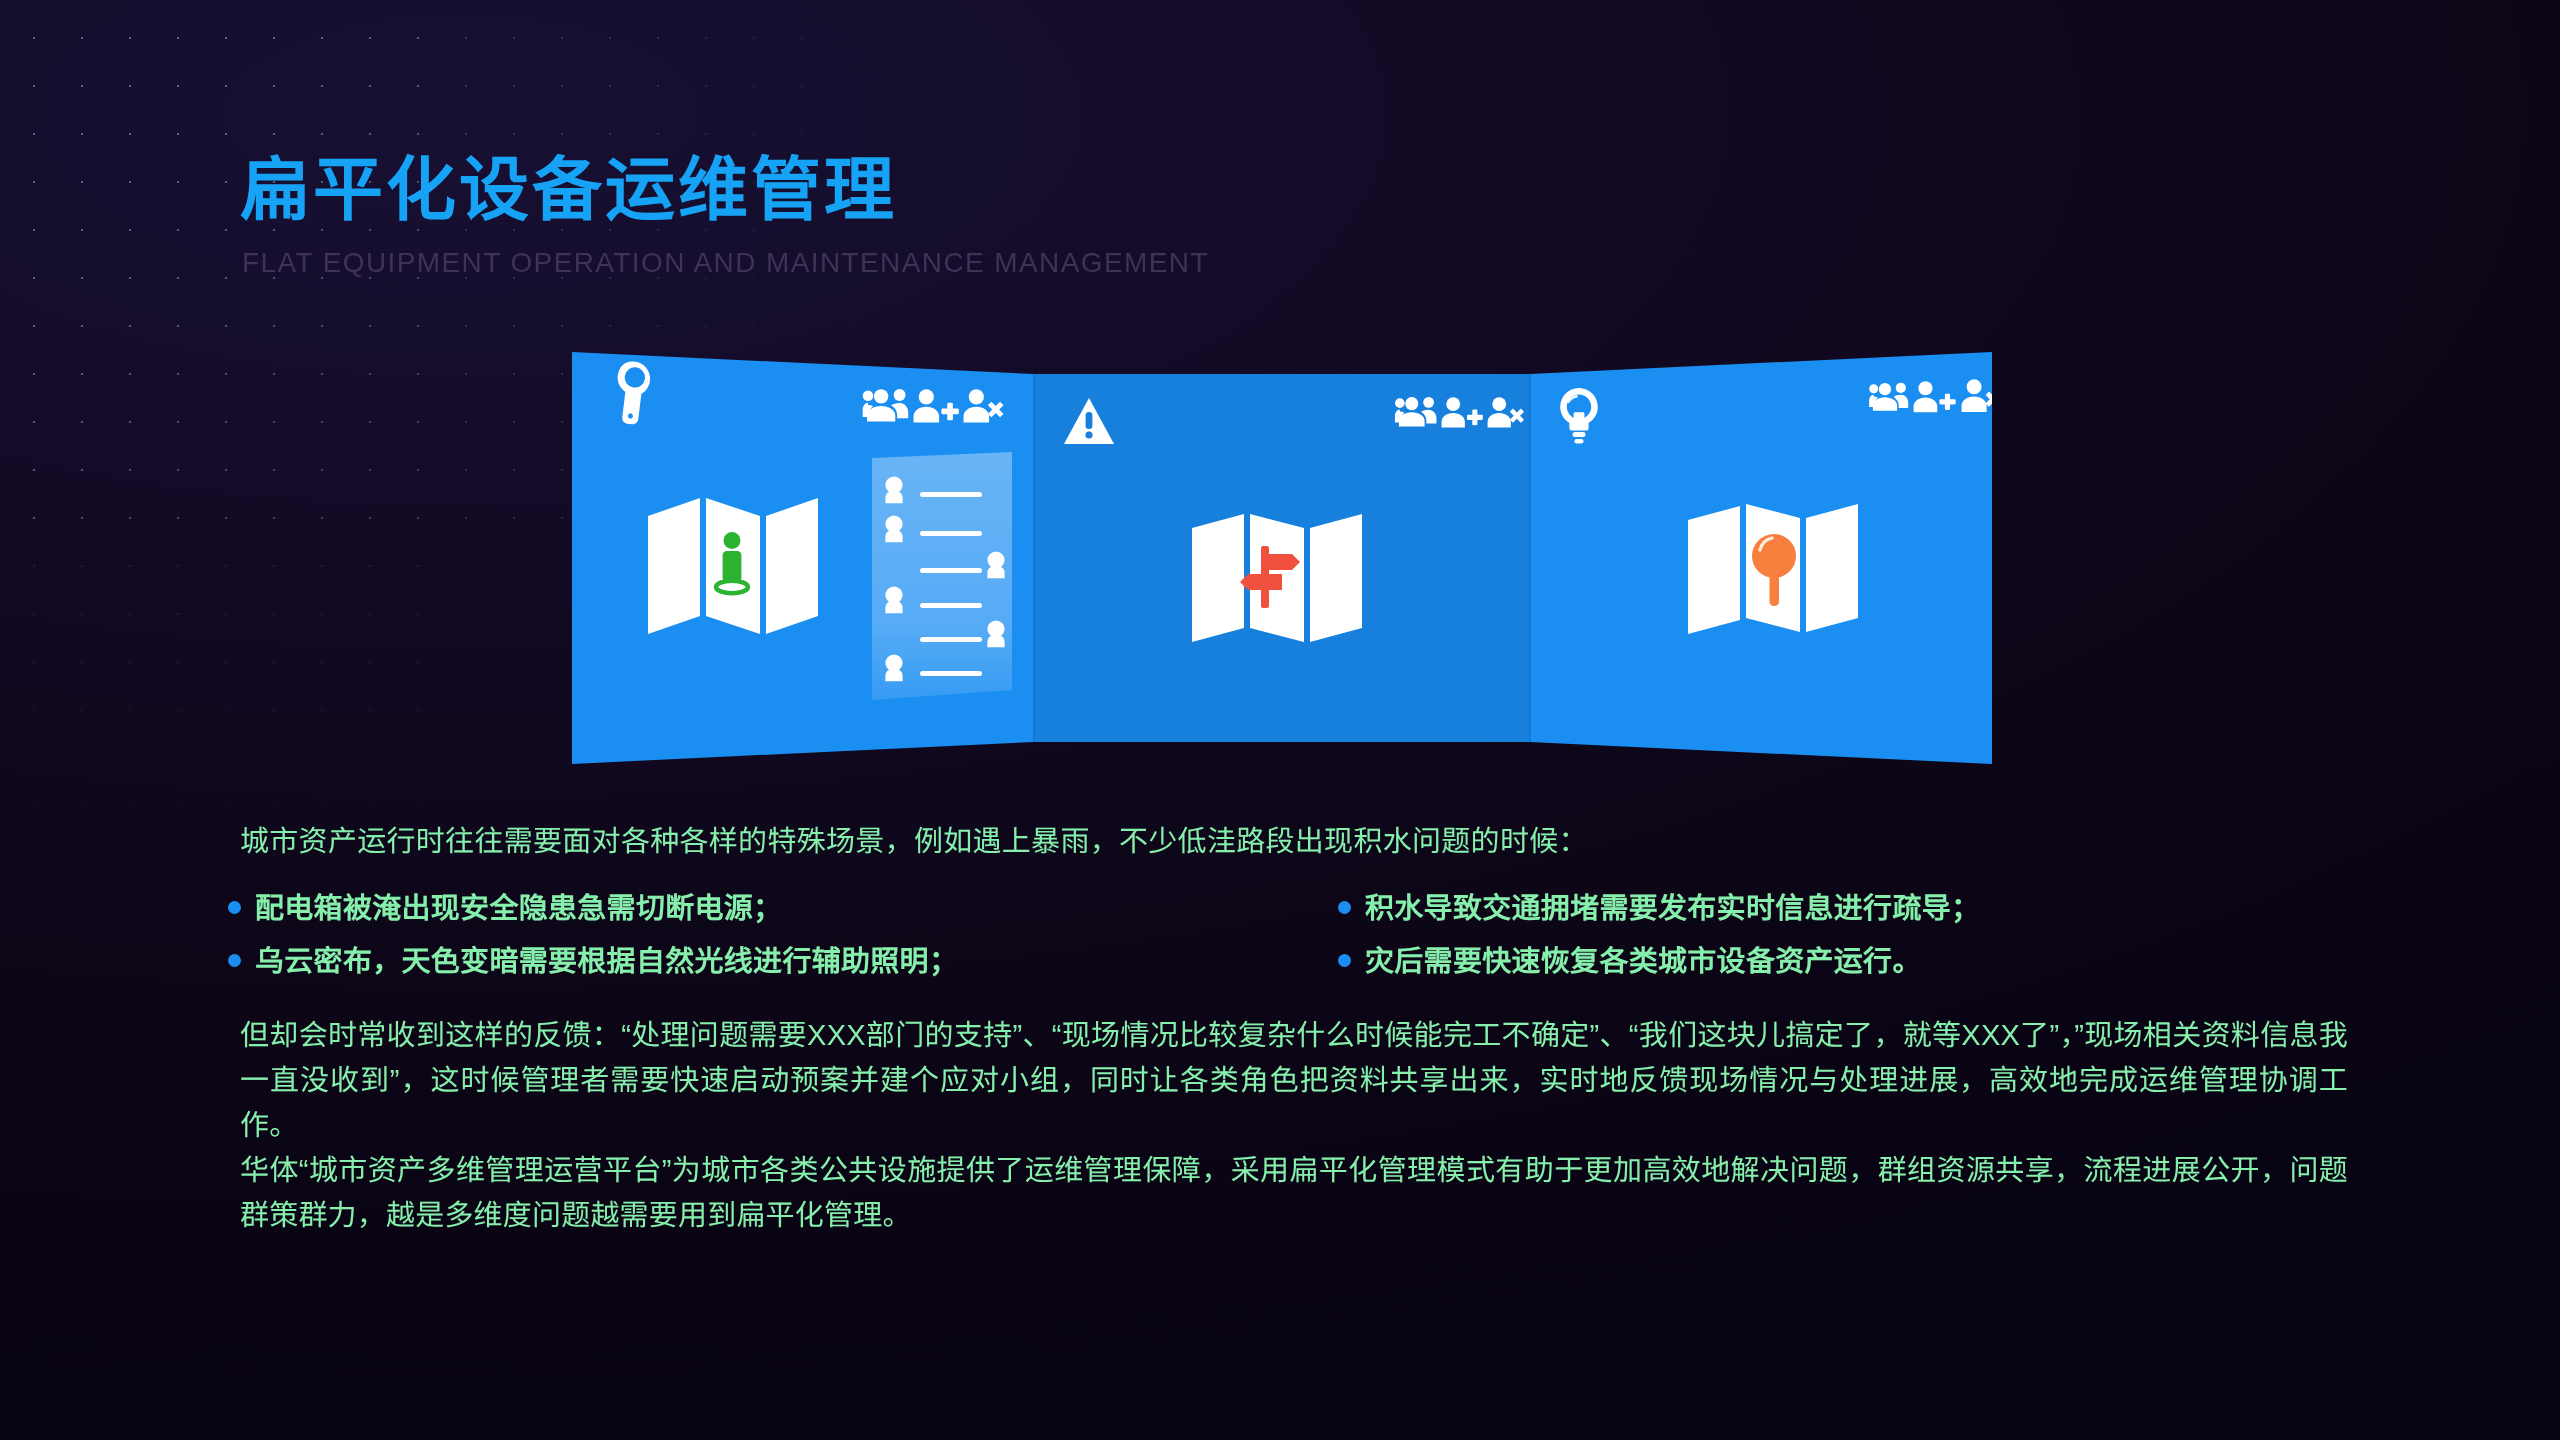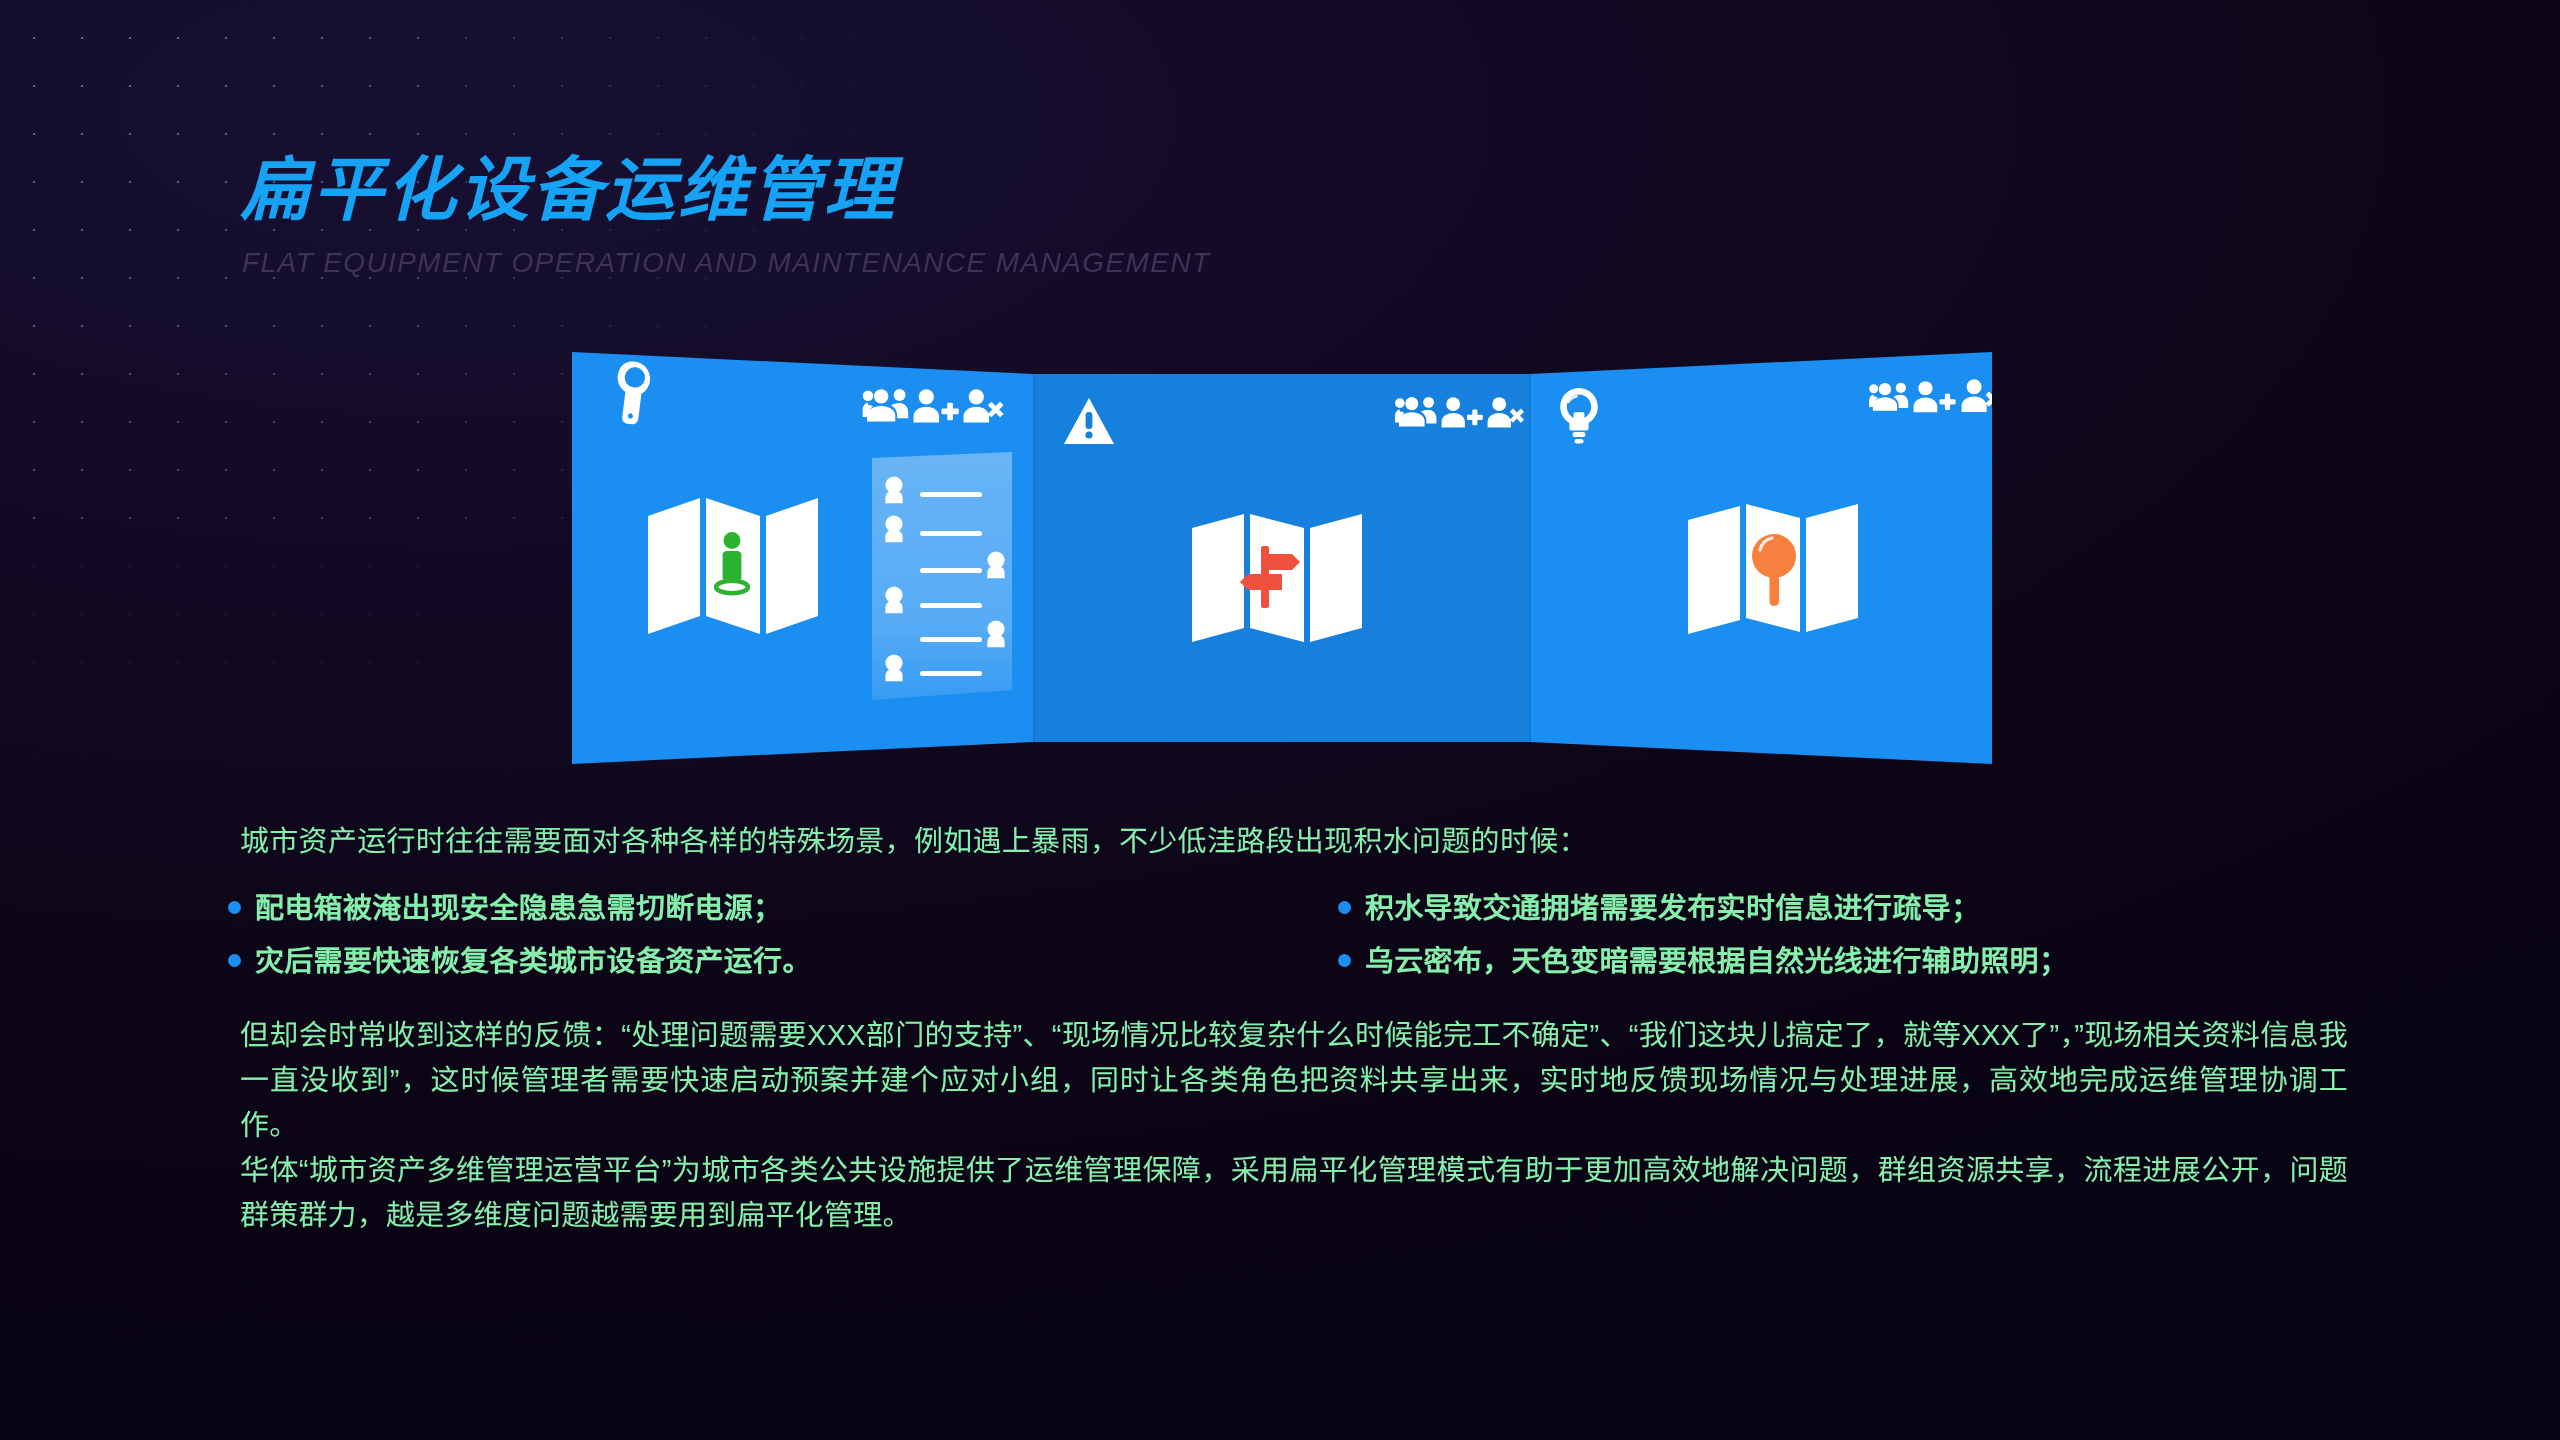--- a/index.html
+++ b/index.html
@@ -35,21 +35,21 @@
     left:0;top:0;width:420px;height:1440px;
     background-image:radial-gradient(circle, rgba(190,200,235,.25) 1.1px, rgba(0,0,0,0) 1.4px);
     background-size:48px 48px;
     background-position:10px 14px;
     -webkit-mask-image:linear-gradient(to bottom, rgba(0,0,0,.9) 0%, rgba(0,0,0,.35) 45%, rgba(0,0,0,0) 72%);
     mask-image:linear-gradient(to bottom, rgba(0,0,0,.9) 0%, rgba(0,0,0,.35) 45%, rgba(0,0,0,0) 72%);
     z-index:1;
   }
 
   
-  #heading{position:absolute;left:240px;top:155px;z-index:4;font-style:italic;}
+  #heading{position:absolute;left:240px;top:155px;z-index:4;}
   #page-title{
     font-size:70px;
     font-weight:bold;
     color:#17a3f5;
     letter-spacing:3px;
     line-height:1;
     margin:0;
     white-space:nowrap;
   }
   #page-subtitle{
@@ -324,24 +324,24 @@
     <div class="bullet-item">
       <span class="bullet-dot"></span>
       <span>配电箱被淹出现安全隐患急需切断电源；</span>
     </div>
     <div class="bullet-item">
       <span class="bullet-dot"></span>
       <span>积水导致交通拥堵需要发布实时信息进行疏导；</span>
     </div>
     <div class="bullet-item">
       <span class="bullet-dot"></span>
-      <span>灾后需要快速恢复各类城市设备资产运行。</span>
+      <span>乌云密布，天色变暗需要根据自然光线进行辅助照明；</span>
     </div>
     <div class="bullet-item">
       <span class="bullet-dot"></span>
-      <span>乌云密布，天色变暗需要根据自然光线进行辅助照明；</span>
+      <span>灾后需要快速恢复各类城市设备资产运行。</span>
     </div>
   </div>
 
   <p class="para" id="para-1">但却会时常收到这样的反馈：“处理问题需要XXX部门的支持”、“现场情况比较复杂什么时候能完工不确定”、“我们这块儿搞定了，就等XXX了”，”现场相关资料信息我一直没收到”，这时候管理者需要快速启动预案并建个应对小组，同时让各类角色把资料共享出来，实时地反馈现场情况与处理进展，高效地完成运维管理协调工作。</p>
   <p class="para" id="para-2">华体“城市资产多维管理运营平台”为城市各类公共设施提供了运维管理保障，采用扁平化管理模式有助于更加高效地解决问题，群组资源共享，流程进展公开，问题群策群力，越是多维度问题越需要用到扁平化管理。</p>
 
 </div>
 
 </body></html>

